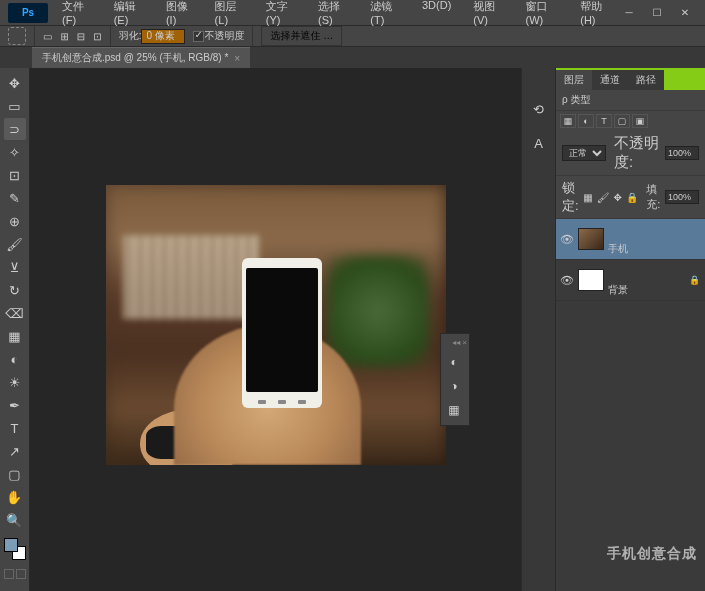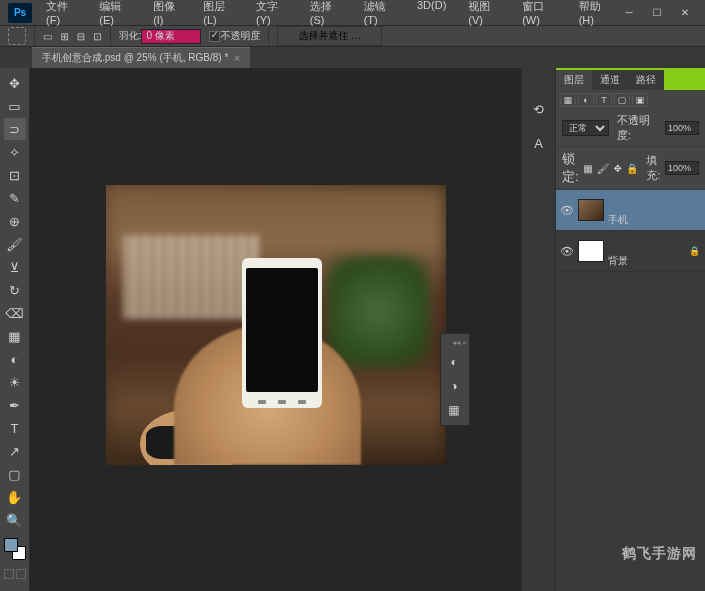--- a/index.html
+++ b/index.html
@@ -1,31 +1,31 @@
 <!DOCTYPE html>
 <html><head>
 <meta charset="utf-8">
 <style>
 * { margin: 0; padding: 0; box-sizing: border-box; font-family: "Microsoft YaHei", Arial, sans-serif; }
 body { background: #535353; width: 705px; height: 591px; overflow: hidden; color: #ccc; font-size: 11px; }
 .app { display: flex; flex-direction: column; height: 100%; }
 .titlebar { height: 26px; background: #454545; display: flex; align-items: center; padding: 0 8px; border-bottom: 1px solid #2a2a2a; }
-.ps-logo { width: 24px; height: 20px; background: #001e36; color: #31a8ff; display: flex; align-items: center; justify-content: center; font-weight: bold; font-size: 10px; border-radius: 2px; margin-right: 8px; }
+.ps-logo { width: 40px; height: 20px; background: #001e36; color: #31a8ff; display: flex; align-items: center; justify-content: center; font-weight: bold; font-size: 10px; border-radius: 2px; margin-right: 8px; }
 .menu { display: flex; gap: 10px; flex: 1; }
 .menu-item { padding: 3px 6px; cursor: pointer; font-size: 11px; }
 .win-controls { display: flex; gap: 4px; }
 .win-btn { width: 24px; height: 16px; display: flex; align-items: center; justify-content: center; cursor: pointer; font-size: 10px; }
 .optbar { height: 30px; background: #454545; display: flex; align-items: center; padding: 0 8px; gap: 8px; border-bottom: 1px solid #2a2a2a; font-size: 10px; }
 .opt-icon { width: 18px; height: 18px; border: 1px dashed #888; border-radius: 3px; }
 .opt-sep { width: 1px; height: 20px; background: #333; }
 .opt-group { display: flex; align-items: center; gap: 0; }
-.opt-input { background: #be185d; border: 1px solid #222; color: #ccc; padding: 1px 4px; width: 60px; font-size: 10px; }
+.opt-input { background: #a16207; border: 1px solid #222; color: #ccc; padding: 1px 4px; width: 44px; font-size: 10px; }
 .chk { width: 11px; height: 11px; background: #333; border: 1px solid #666; display: inline-block; position: relative; }
 .chk.on::after { content: "✓"; position: absolute; top: -3px; left: 0; font-size: 10px; color: #ccc; }
-.opt-btn { background: #454545; border: 1px solid #333; padding: 2px 20px; cursor: pointer; font-size: 10px; }
+.opt-btn { background: #454545; border: 1px solid #333; padding: 2px 8px; cursor: pointer; font-size: 10px; }
 .tabbar { height: 22px; background: #383838; display: flex; align-items: flex-start; padding-left: 32px; }
 .doc-tab { background: #535353; padding: 3px 10px; font-size: 10px; border-top: 1px solid #666; display: flex; align-items: center; gap: 6px; }
 .doc-tab .x { cursor: pointer; color: #999; }
 .workarea { flex: 1; display: flex; position: relative; }
 .toolbar { width: 30px; background: #454545; display: flex; flex-direction: column; align-items: center; padding: 4px 0; gap: 1px; border-right: 1px solid #2a2a2a; }
 .tool { width: 22px; height: 22px; display: flex; align-items: center; justify-content: center; cursor: pointer; font-size: 13px; color: #ccc; border-radius: 2px; }
 .tool.active { background: #5a5a5a; }
 .swatches { margin-top: 6px; position: relative; width: 22px; height: 22px; }
 .sw-fg { position: absolute; width: 14px; height: 14px; background: #7b9db8; border: 1px solid #000; top: 0; left: 0; z-index: 2; }
 .sw-bg { position: absolute; width: 14px; height: 14px; background: #fff; border: 1px solid #000; bottom: 0; right: 0; }
@@ -188,31 +188,35 @@
       <div class="dock-ico">⟲</div>
       <div class="dock-ico">A</div>
     </div>
 
     <div class="panels">
       <div class="panel-tabs">
         <div class="ptab active">图层</div>
         <div class="ptab">通道</div>
         <div class="ptab">路径</div>
       </div>
+      <div class="panel-row">
+        <span>ρ 类型</span>
+        <span style="flex:1"></span>
+      </div>
       <div class="filter-row">
         <div class="fi">▦</div>
         <div class="fi">◐</div>
         <div class="fi">T</div>
         <div class="fi">▢</div>
         <div class="fi">▣</div>
       </div>
       <div class="panel-row">
         <select style="width:50px"><option>正常</option></select>
         <span style="flex:1"></span>
-        <span style="font-size:11px">不透明度:</span>
+        <span style="font-size:15px">不透明度:</span>
         <input style="width: 34px;" value="100%">
       </div>
       <div class="panel-row">
         <span style="font-size:13px">锁定:</span>
         <span>▦</span>
         <span>🖌</span>
         <span>✥</span>
         <span>🔒</span>
         <span style="flex:1"></span>
         <span style="font-size:11px">填充:</span>
@@ -227,14 +231,14 @@
         <div class="layer">
           <span class="vis">👁</span>
           <div class="thumb"></div>
           <span class="name">背景</span>
           <span class="lock">🔒</span>
         </div>
       </div>
     </div>
   </div>
 
-  <div class="watermark">鹤飞手游网</div>
+  <div class="watermark">手机创意合成</div>
 </div>
 
 </body></html>

